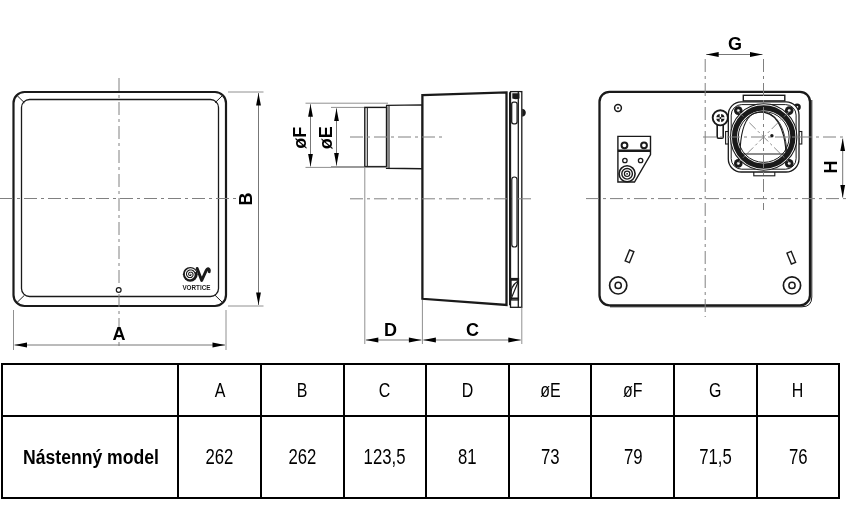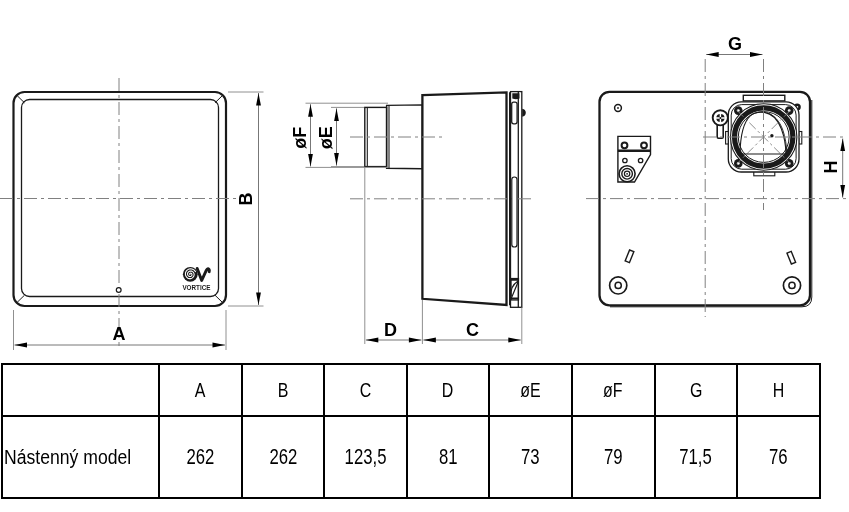--- a/index.html
+++ b/index.html
@@ -1,21 +1,21 @@
 <!DOCTYPE html>
 <html><head>
 <meta charset="utf-8">
 <style>
 html,body{margin:0;padding:0;background:#fff;width:849px;height:512px;overflow:hidden;
 font-family:"Liberation Sans",sans-serif;}
 #wrap{position:relative;width:849px;height:512px;}
 svg{position:absolute;left:0;top:0;}
 table{position:absolute;left:1px;top:363px;border-collapse:collapse;table-layout:fixed;}
 td{border:2px solid #000;text-align:center;vertical-align:middle;padding:0;color:#000;}
-.lbl{font-weight:normal;font-size:20px;text-align:left;padding-left:1px;white-space:nowrap;}
+.lbl{font-weight:bold;font-size:20px;text-align:left;padding-left:20px;white-space:nowrap;}
 .hdr{font-size:21px;height:52px;}
 .val{font-size:22px;height:82px;}
 .sx{display:inline-block;transform:scaleX(0.76);transform-origin:center;}
 .sxl{display:inline-block;transform:scaleX(0.88);transform-origin:left center;}
 </style>
 </head>
 <body>
 <div id="wrap">
 <svg width="849" height="512" viewBox="0 0 849 512">
 <defs>

